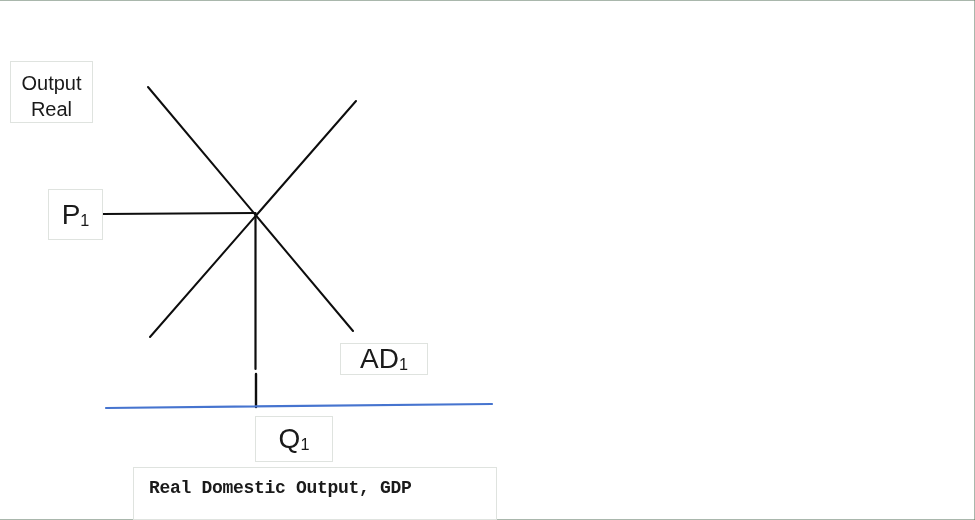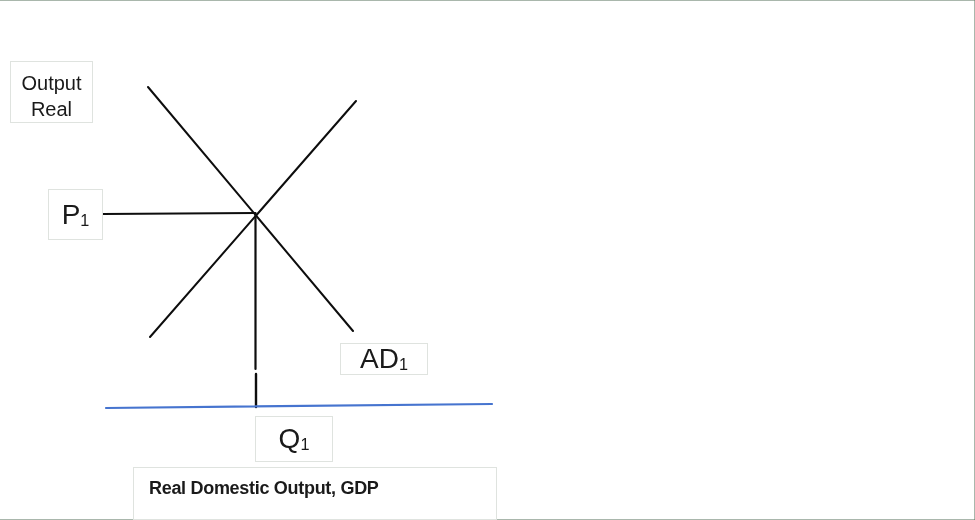--- a/index.html
+++ b/index.html
@@ -63,20 +63,21 @@
   .as1-box { left: 354px; top: 60px;  width: 80px; height: 43px; }
   .ad1-box { left: 340px; top: 343px; width: 88px; height: 32px; }
   .q1-box  { left: 227px; top: 416px; width: 78px; height: 46px; margin-left: 28px; }
   .gdp-box {
     left: 133px; top: 467px;
     width: 364px; height: 53px;
     font-size: 18px;
     font-weight: bold;
     letter-spacing: -0.3px;
     padding: 10px 0 0 15px;
+    font-family: Liberation Mono, monospace;
   }
 </style>
 </head>
 <body>
 
 <div class="canvas">
 
   <div class="edge top"></div>
   <div class="edge right"></div>
   <div class="edge bottom"></div>

